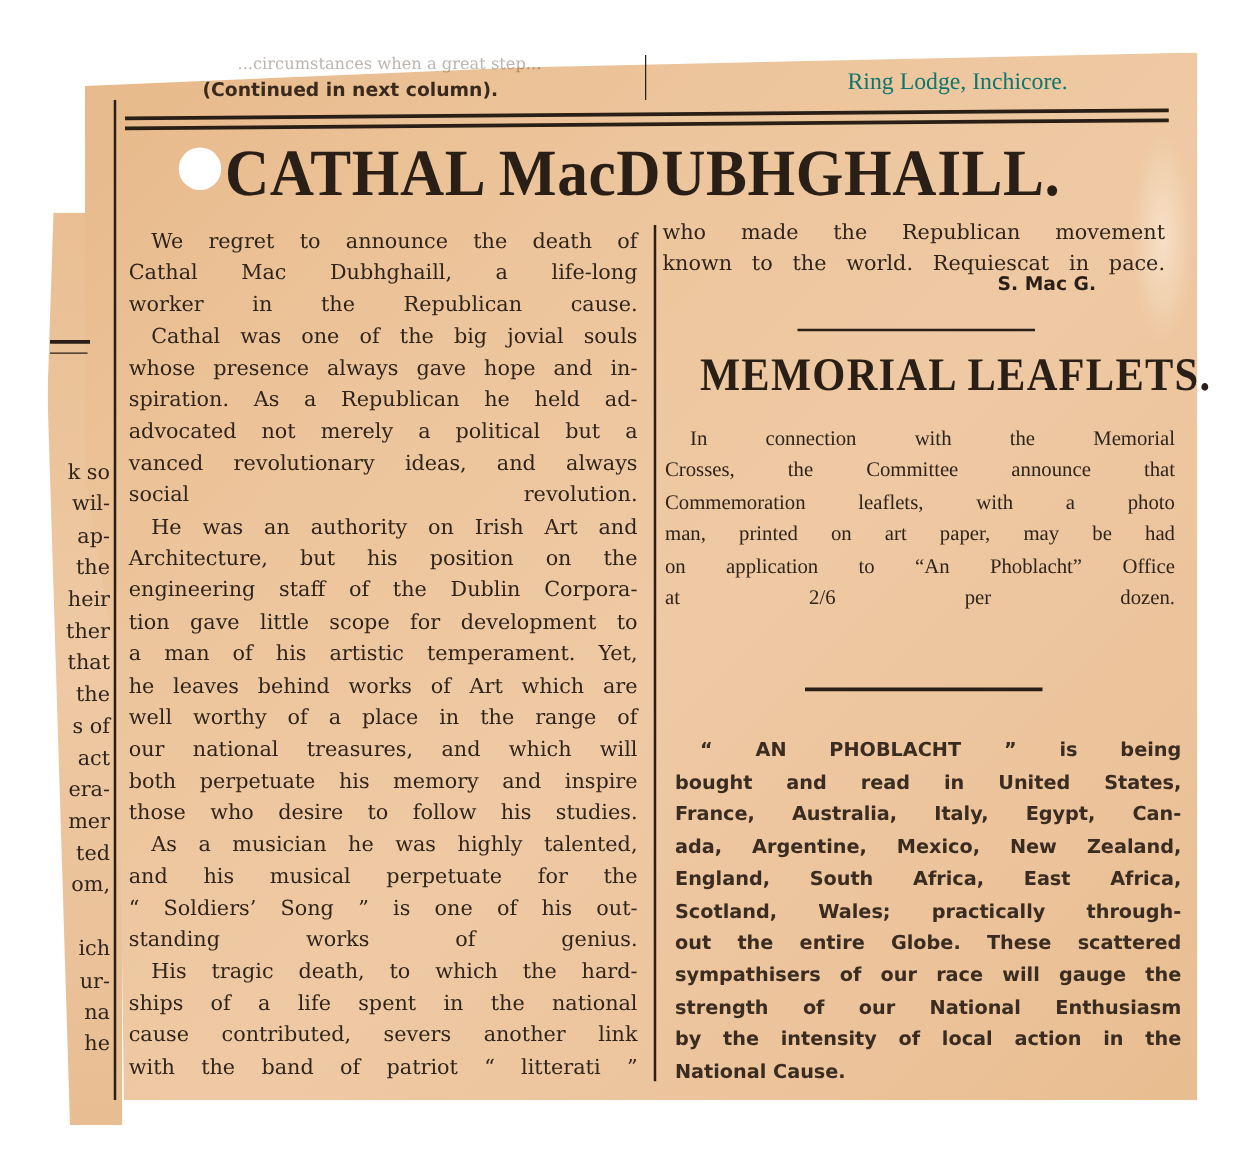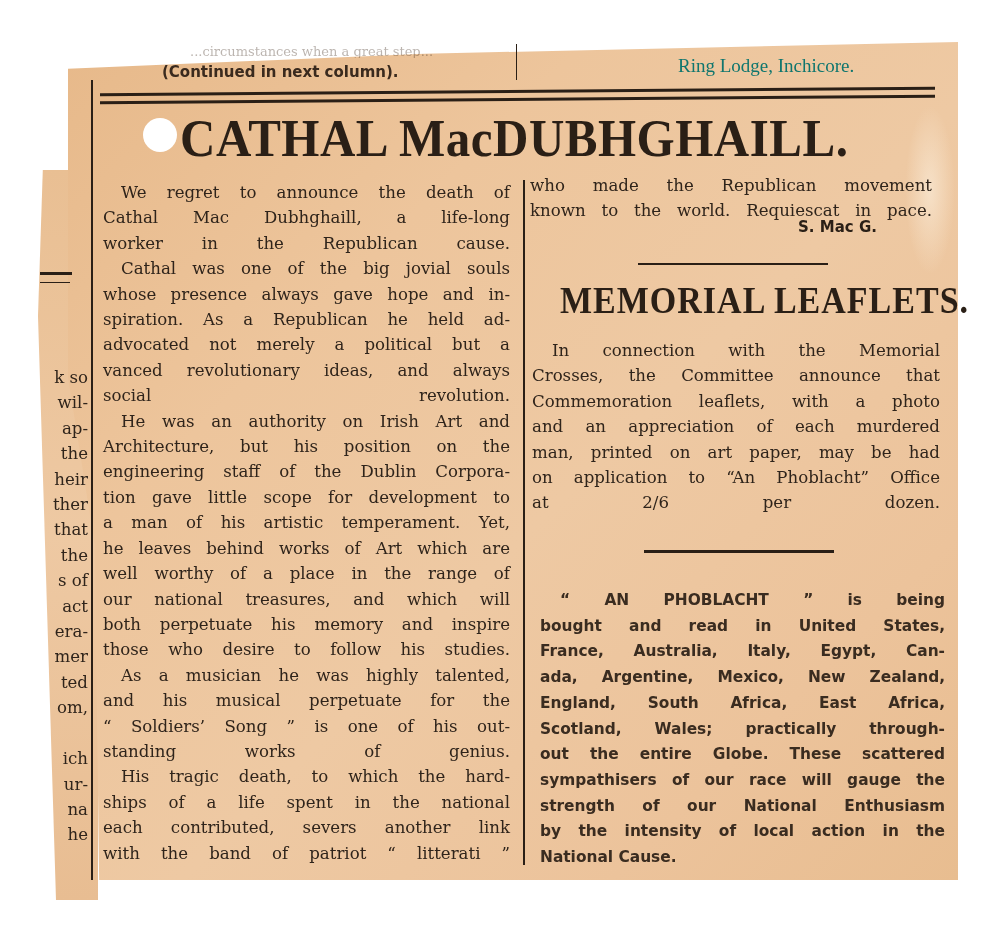--- a/index.html
+++ b/index.html
@@ -137,38 +137,37 @@
   <span class="line just">well worthy of a place in the range of</span>
   <span class="line just">our national treasures, and which will</span>
   <span class="line just">both perpetuate his memory and inspire</span>
   <span class="line">those who desire to follow his studies.</span>
   <span class="line just" style="padding-left:18px;">As a musician he was highly talented,</span>
   <span class="line just">and his musical perpetuate for the</span>
   <span class="line just">“ Soldiers’ Song ” is one of his out-</span>
   <span class="line">standing works of genius.</span>
   <span class="line just" style="padding-left:18px;">His tragic death, to which the hard-</span>
   <span class="line just">ships of a life spent in the national</span>
-  <span class="line just">each contributed, severs another link</span>
+  <span class="line just">cause contributed, severs another link</span>
   <span class="line just">with the band of patriot “ litterati ”</span>
 </div>
 
 <div class="col-text" style="left:530px; top:173px; width:402px;">
   <span class="line just">who made the Republican movement</span>
   <span class="line just">known to the world. Requiescat in pace.</span>
 </div>
 <div class="signature">S. Mac G.</div>
 
 <div class="hrule" style="left:638px; top:263px; width:190px; height:2px;"></div>
 
 <div class="subhead">MEMORIAL LEAFLETS.</div>
-<div class="col-text" style="left:532px; top:338px; width:408px;">
+<div class="col-text" style="left:532px; top:338px; width:408px;font-family:Liberation Serif, serif;">
   <span class="line just" style="padding-left:20px;">In connection with the Memorial</span>
   <span class="line just">Crosses, the Committee announce that</span>
   <span class="line just">Commemoration leaflets, with a photo</span>
-  <span class="line just">and an appreciation of each murdered</span>
   <span class="line just">man, printed on art paper, may be had</span>
   <span class="line just">on application to “An Phoblacht” Office</span>
   <span class="line">at 2/6 per dozen.</span>
 </div>
 
 <div class="hrule" style="left:644px; top:550px; width:190px; height:3px;"></div>
 
 <div class="sans-block">
   <span class="line just" style="padding-left:20px;">“ AN PHOBLACHT ” is being</span>
   <span class="line just">bought and read in United States,</span>

